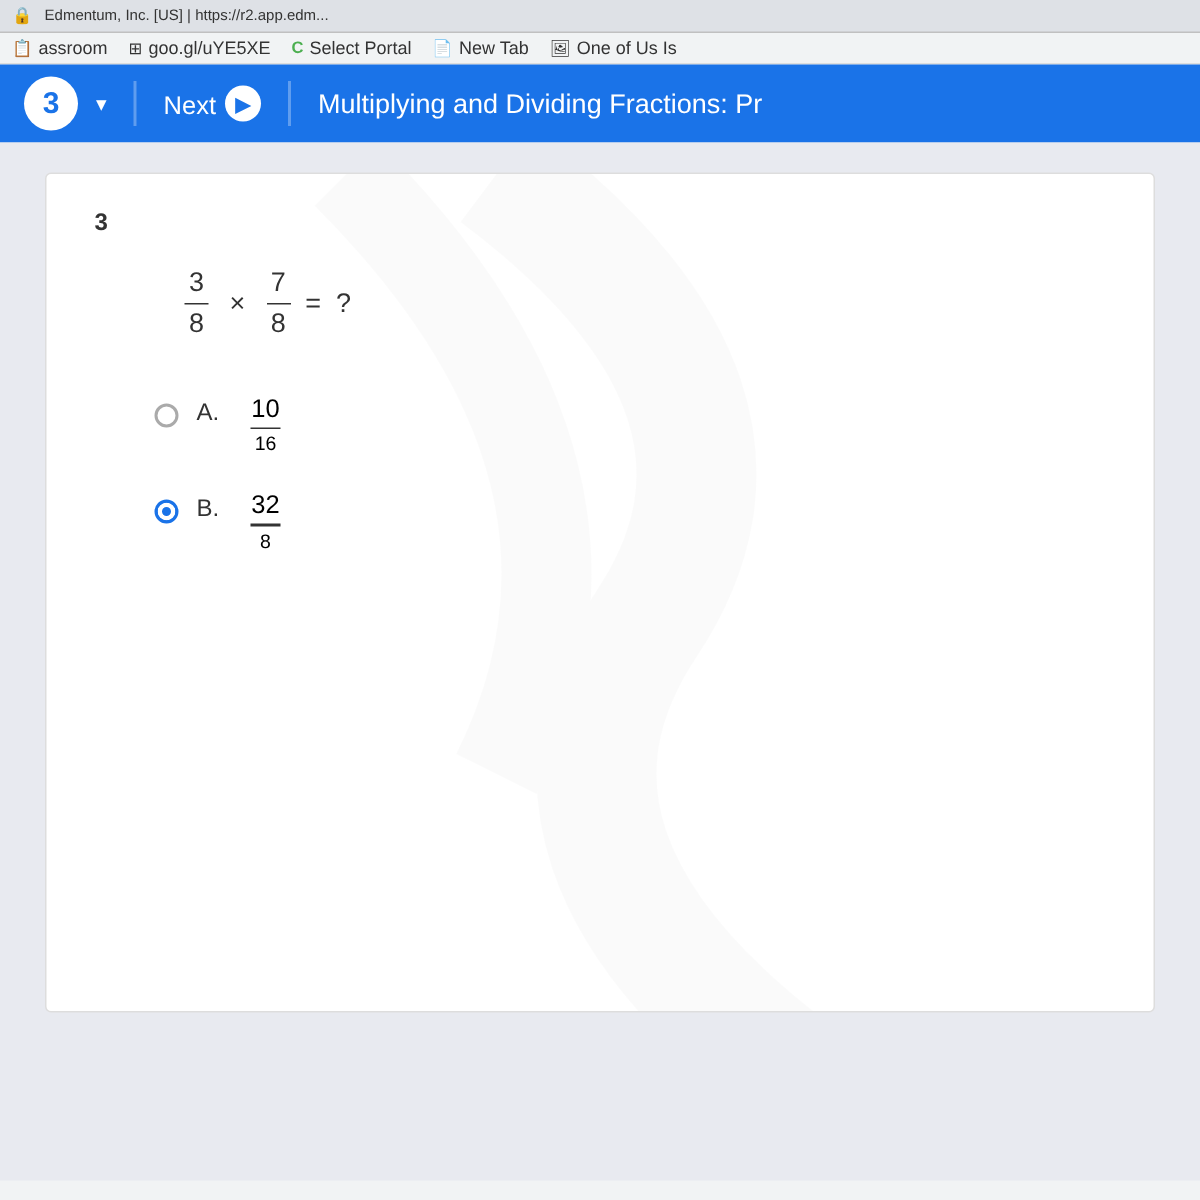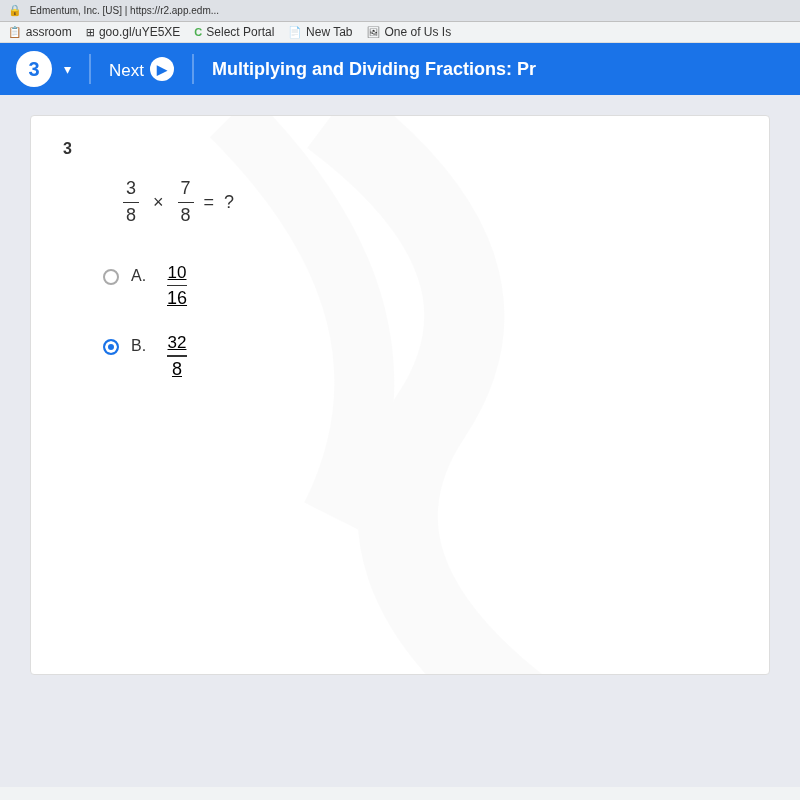--- a/index.html
+++ b/index.html
@@ -105,21 +105,21 @@
     }
     .nav-divider {
       width: 2px;
       height: 30px;
       background: rgba(255,255,255,0.3);
       margin: 0 6px;
     }
     .page-title-nav {
       color: white;
       font-size: 18px;
-      font-weight: 700;
+      font-weight: 400;
       white-space: nowrap;
       overflow: hidden;
       text-overflow: ellipsis;
     }
 
     
     .main-content {
       background: #e8eaf0;
       min-height: calc(800px - 52px - 28px - 28px);
       padding: 20px 30px;
@@ -221,33 +221,32 @@
       color: #333;
       font-weight: 500;
       margin-top: 4px;
       min-width: 24px;
     }
     .choice-fraction {
       display: inline-flex;
       flex-direction: column;
       align-items: center;
       gap: 2px;
-      text-decoration: underline;
     }
     .choice-fraction-numerator {
       font-size: 17px;
     }
     .choice-fraction-bar {
       width: 100%;
       height: 1.5px;
       background: #333;
       min-width: 20px;
     }
     .choice-fraction-denominator {
-      font-size: 18px;
+      font-size: 13px;
     }
 
     
     .card-bg-pattern {
       position: absolute;
       top: 0; right: 0; bottom: 0; left: 0;
       opacity: 0.04;
       pointer-events: none;
       overflow: hidden;
     }

